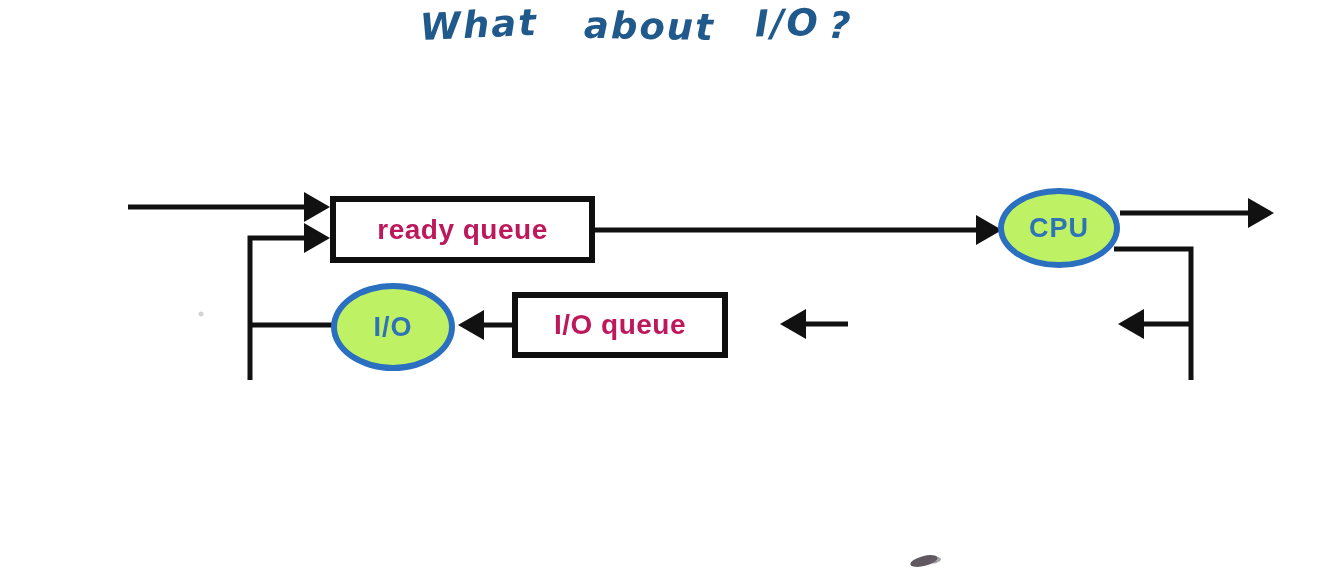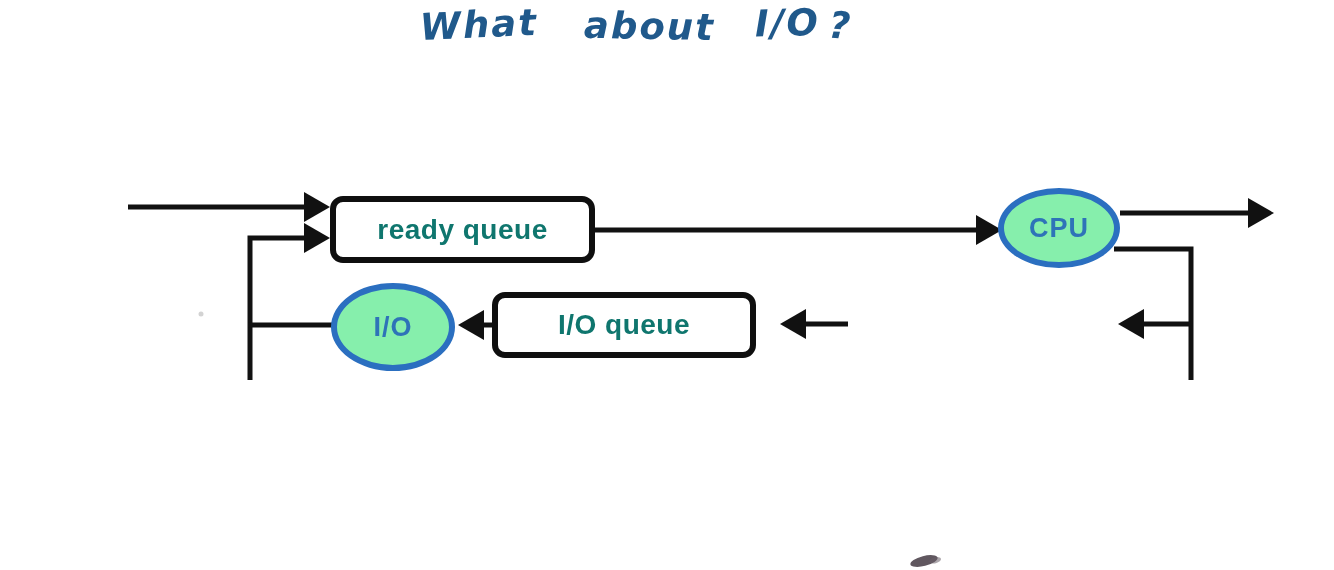--- a/index.html
+++ b/index.html
@@ -32,41 +32,41 @@
   #title .w1 { transform: rotate(-2deg); }
   #title .w2 { margin-left: 46px; transform: rotate(1.5deg) translateY(3px); }
   #title .w3 { margin-left: 40px; transform: rotate(-1deg) translateY(1px); }
   #title .w4 { margin-left: 10px; transform: rotate(4deg) translateY(4px); }
 
   
   .box {
     position: absolute;
     box-sizing: border-box;
     border: 6px solid #0f0f0f;
-    border-radius: 13px;
+    border-radius: 0;
     background: #ffffff;
     display: flex;
     align-items: center;
     justify-content: center;
     font-weight: bold;
     font-size: 28px;
     letter-spacing: 0.5px;
-    color: #0f766e;
+    color: #be185d;
   }
   .box-ready   { left: 330px; top: 196px; width: 265px; height: 67px; }
-  .box-ioqueue { left: 492px; top: 292px; width: 264px; height: 66px; }
+  .box-ioqueue { left: 512px; top: 292px; width: 216px; height: 66px; }
   .box-iorequest { left: 850px; top: 292px; width: 264px; height: 64px; }
 
   
   .ellipse {
     position: absolute;
     box-sizing: border-box;
     border: 6px solid #2b6fc0;
     border-radius: 50%;
-    background: #86efac;
+    background: #bef264;
     display: flex;
     align-items: center;
     justify-content: center;
     font-weight: bold;
     font-size: 27px;
     letter-spacing: 1px;
     color: #2e73b8;
   }
   .ellipse-cpu { left: 998px; top: 188px; width: 122px; height: 80px; }
   .ellipse-io  { left: 331px; top: 283px; width: 124px; height: 88px; }

